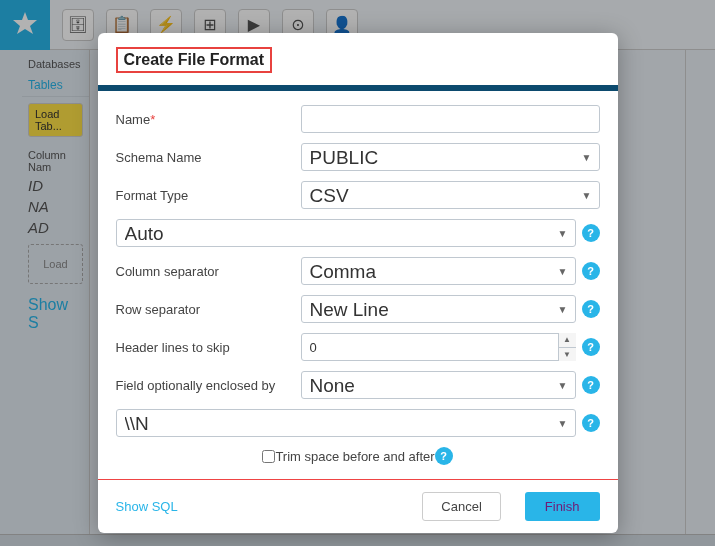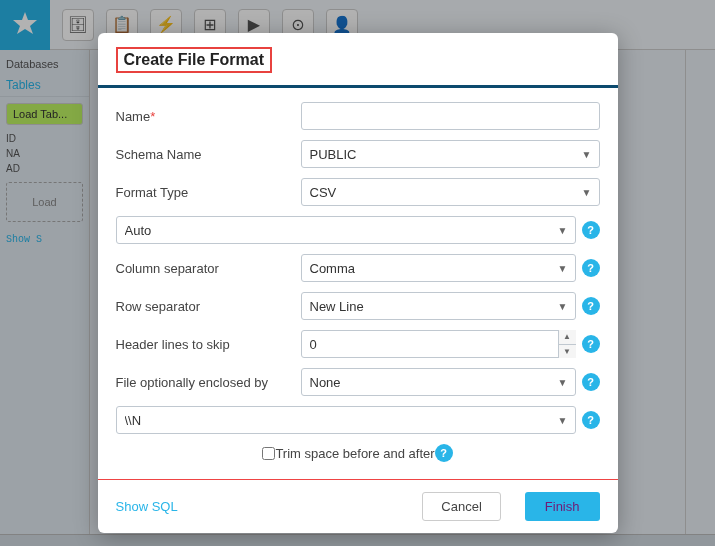--- a/index.html
+++ b/index.html
@@ -91,55 +91,57 @@
 
     
     .sidebar {
       position: absolute;
       top: 50px;
       left: 0;
       width: 90px;
       height: 496px;
       background: #e0e8f0;
       border-right: 1px solid #ccc;
+      padding-left: 22px;
     }
 
     .sidebar-label {
       font-size: 11px;
       color: #555;
       padding: 8px 6px 4px 6px;
     }
 
     .sidebar-tab {
       padding: 4px 6px;
       font-size: 12px;
       color: #29b5e8;
       border-bottom: 1px solid #d0d8e0;
     }
 
     .sidebar-btn {
       margin: 6px;
       padding: 4px 6px;
       font-size: 11px;
-      background: #bef264;
+      background: #fde047;
       border: 1px solid #ccc;
       border-radius: 3px;
       color: #333;
     }
 
     .sidebar-col-label {
       font-size: 11px;
       color: #555;
       padding: 6px 6px 2px 6px;
     }
 
     .sidebar-row {
       padding: 2px 6px;
-      font-size: 10px;
+      font-size: 15px;
       color: #555;
+      font-style: italic;
     }
 
     .sidebar-load-box {
       margin: 6px;
       border: 1px dashed #aaa;
       border-radius: 3px;
       height: 40px;
       display: flex;
       align-items: center;
       justify-content: center;
@@ -177,21 +179,21 @@
       width: 520px;
       max-height: 500px;
       display: flex;
       flex-direction: column;
       position: relative;
       top: 10px;
     }
 
     .modal-header {
       padding: 14px 18px 12px 18px;
-      border-bottom: 3px solid #0c4a6e;
+      border-bottom: 6px solid #0c4a6e;
     }
 
     .modal-title {
       font-size: 16px;
       font-weight: 600;
       color: #222;
       border: 2px solid #e8423f;
       display: inline-block;
       padding: 2px 6px;
     }
@@ -257,21 +259,21 @@
       display: flex;
       align-items: center;
     }
 
     .select-field {
       flex: 1;
       height: 28px;
       border: 1px solid #c0c8d0;
       border-radius: 3px;
       padding: 0 28px 0 8px;
-      font-size: 13px;
+      font-size: 19px;
       color: #333;
       background: white;
       appearance: none;
       -webkit-appearance: none;
     }
 
     .select-arrow {
       position: absolute;
       right: 8px;
       top: 50%;
@@ -425,27 +427,28 @@
     <div class="toolbar-icon">▶</div>
     <div class="toolbar-icon">⊙</div>
     <div class="toolbar-icon">👤</div>
   </div>
 </div>
 
 <div class="sidebar">
   <div class="sidebar-label">Databases</div>
   <div class="sidebar-tab">Tables</div>
   <div class="sidebar-btn">Load Tab...</div>
+  <div class="sidebar-col-label">Column Nam</div>
   <div class="sidebar-row">ID</div>
   <div class="sidebar-row">NA</div>
   <div class="sidebar-row">AD</div>
   <div class="sidebar-load-box">
     <span>Load</span>
   </div>
-  <div style="padding:6px;font-size:10px;font-family:Liberation Mono, monospace;">
+  <div style="padding:6px;font-size:16px;">
     <span style="color:#29b5e8;">Show S</span>
   </div>
 </div>
 
 <div class="right-panel"></div>
 
 <div class="bottom-scrollbar"></div>
 
 <div class="modal-overlay">
   <div class="modal">
@@ -535,21 +538,21 @@
             <div class="spinner-arrows">
               <div class="spinner-up">▲</div>
               <div class="spinner-down">▼</div>
             </div>
           </div>
           <div class="help-icon">?</div>
         </div>
       </div>
 
       <div class="form-row">
-        <div class="form-label">File optionally enclosed by</div>
+        <div class="form-label">Field optionally enclosed by</div>
         <div class="form-control">
           <div class="select-wrapper">
             <select class="select-field">
               <option>None</option>
             </select>
             <span class="select-arrow">▼</span>
           </div>
           <div class="help-icon">?</div>
         </div>
       </div>

